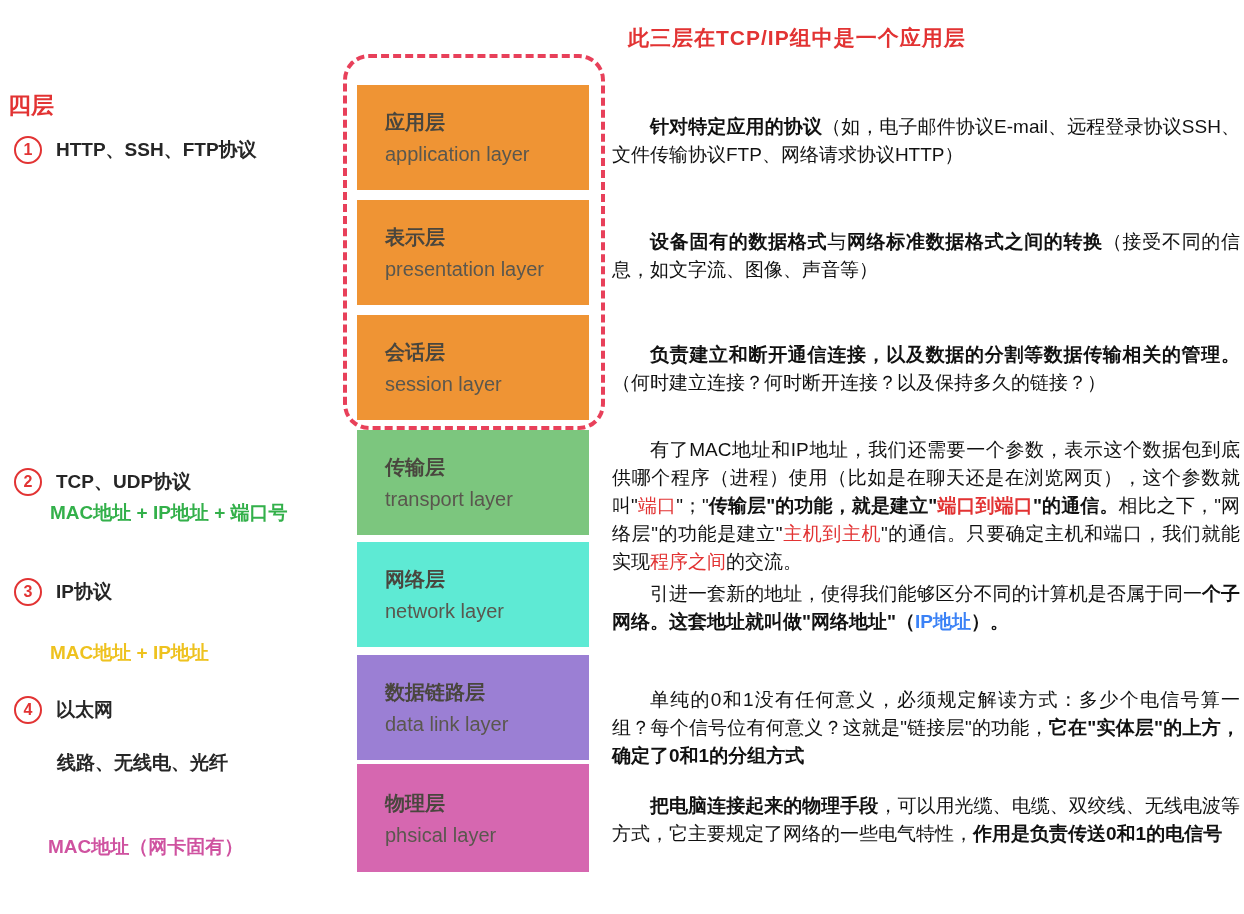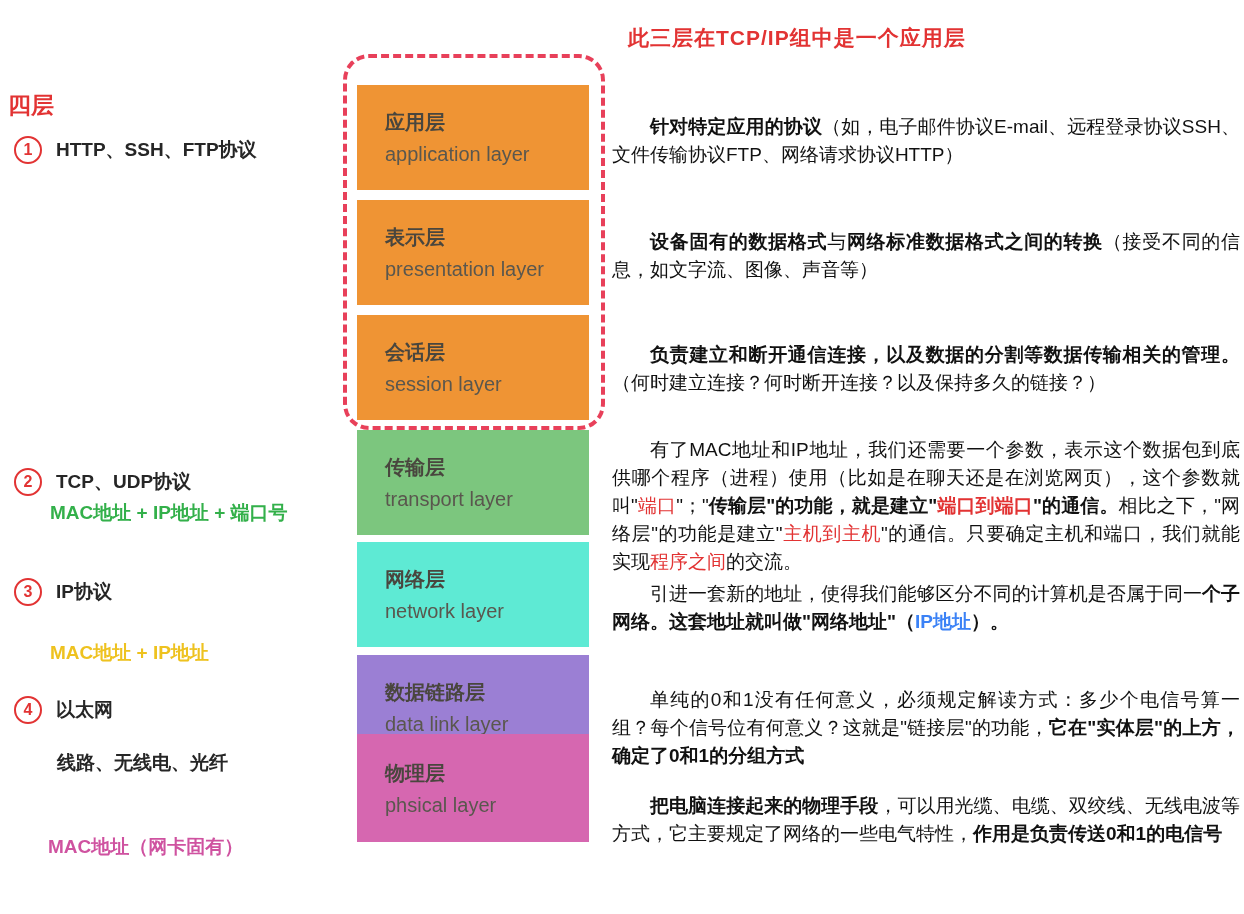--- a/index.html
+++ b/index.html
@@ -39,21 +39,21 @@
   .c-green{background:#7cc67e;}
   .c-yellow{background:#5eead4;}
   .c-purple{background:#9b7fd4;}
   .c-pink{background:#d667b0;}
   #box0{top:85px;}
   #box1{top:200px;}
   #box2{top:315px;}
   #box3{top:430px;}
   #box4{top:542px;}
   #box5{top:655px;}
-  #box6{top:734px;height:108px;}
+  #box6{top:764px;height:108px;}
 
   
   .desc{position:absolute;left:612px;width:628px;font-size:19px;line-height:28px;color:#111111;
         text-indent:2em;text-align:justify;}
   #desc0{top:113px;}
   #desc1{top:228px;}
   #desc2{top:341px;}
   #desc3{top:436px;}
   #desc4{top:580px;}
   #desc5{top:686px;}

